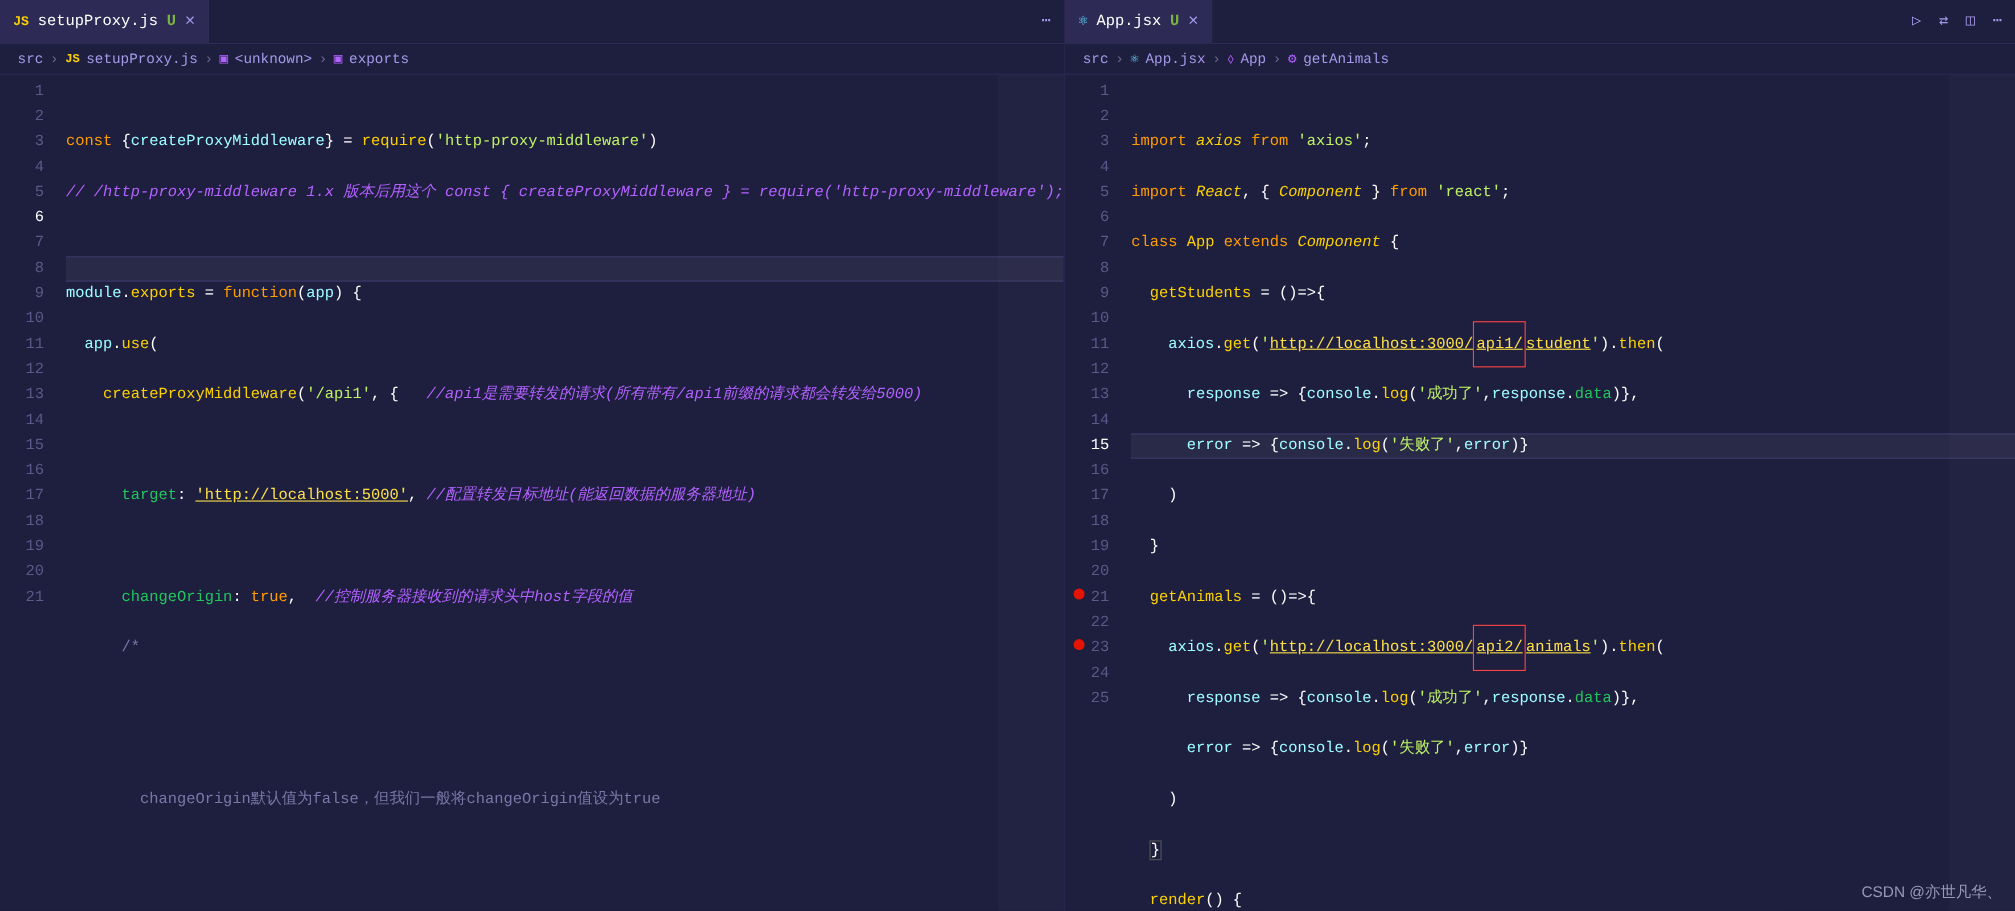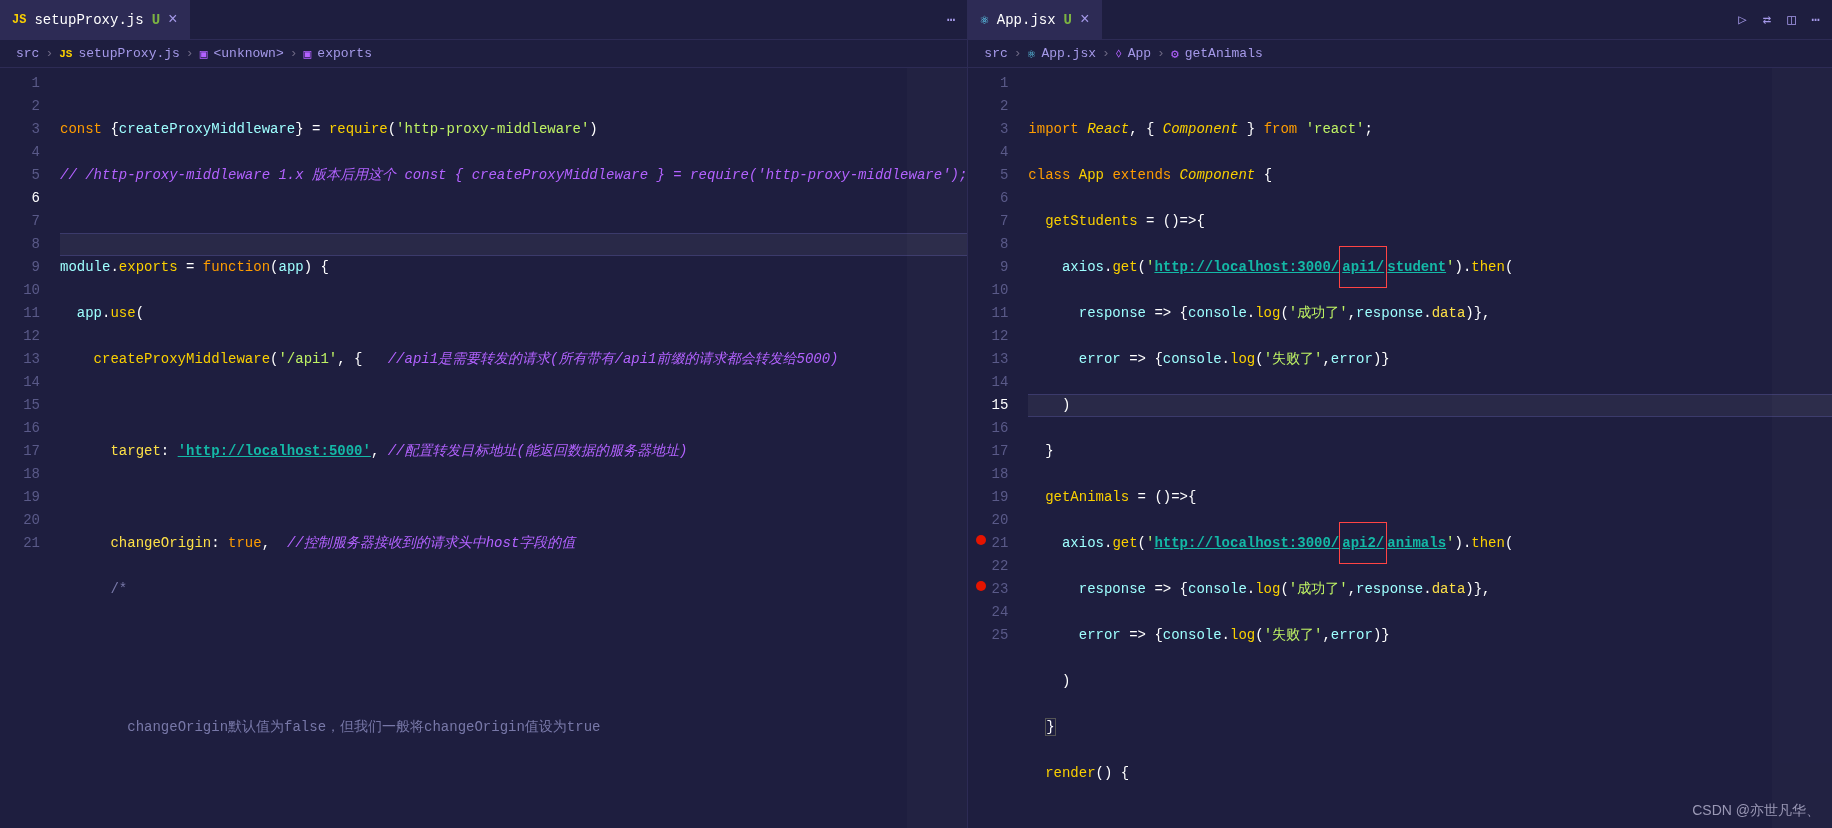--- a/index.html
+++ b/index.html
@@ -106,26 +106,26 @@
   left: 0;
   right: 0;
   height: 23px;
   background: rgba(255,255,255,0.05);
   border-top: 1px solid #3b3a6b;
   border-bottom: 1px solid #3b3a6b;
 }
 .kw { color: #ff9d00; }
 .fn { color: #fad000; }
 .str { color: #bef264; }
-.str-u { color: #14b8a6; text-decoration: underline; font-weight: bold; }
+.str-u { color: #fde047; text-decoration: underline; }
 .cmt { color: #b362ff; font-style: italic; }
 .cmt2 { color: #7878a8; }
 .pun { color: #ffffff; }
 .var { color: #9effff; }
-.prop { color: #fde047; margin-top: 31px; }
+.prop { color: #22c55e; margin-top: 31px; }
 .cls { color: #fad000; font-style: italic; }
 .box-mark {
   border: 1px solid #ff4444;
   padding: 12px 2px;
 }
 .minimap {
   position: absolute;
   right: 0;
   top: 0;
   width: 60px;
@@ -285,20 +285,21 @@
           <div>19</div>
           <div>20</div>
           <div>21</div>
           <div>22</div>
           <div>23</div>
           <div>24</div>
           <div>25</div>
         </div>
     <div class="code">
       <div class="hl-line" style="top:326px"></div>
+<div><span class="kw">import</span> <span class="cls">axios</span> <span class="kw">from</span> <span class="str">'axios'</span><span class="pun">;</span></div>
 <div><span class="kw">import</span> <span class="cls">React</span><span class="pun">, { </span><span class="cls">Component</span><span class="pun"> } </span><span class="kw">from</span> <span class="str">'react'</span><span class="pun">;</span></div>
 <div><span class="kw">class</span> <span class="fn">App</span> <span class="kw">extends</span> <span class="cls">Component</span><span class="pun"> {</span></div>
 <div>  <span class="fn">getStudents</span><span class="pun"> = ()=&gt;</span><span class="pun">{</span></div>
 <div>    <span class="var">axios</span><span class="pun">.</span><span class="fn">get</span><span class="pun">(</span><span class="str">'</span><span class="str-u">http://localhost:3000/</span><span class="str-u box-mark">api1/</span><span class="str-u">student</span><span class="str">'</span><span class="pun">).</span><span class="fn">then</span><span class="pun">(</span></div>
 <div>      <span class="var">response</span><span class="pun"> =&gt; {</span><span class="var">console</span><span class="pun">.</span><span class="fn">log</span><span class="pun">(</span><span class="str">'成功了'</span><span class="pun">,</span><span class="var">response</span><span class="pun">.</span><span class="prop">data</span><span class="pun">)},</span></div>
 <div>      <span class="var">error</span><span class="pun"> =&gt; {</span><span class="var">console</span><span class="pun">.</span><span class="fn">log</span><span class="pun">(</span><span class="str">'失败了'</span><span class="pun">,</span><span class="var">error</span><span class="pun">)}</span></div>
 <div>    <span class="pun">)</span></div>
 <div>  <span class="pun">}</span></div>
 <div>  <span class="fn">getAnimals</span><span class="pun"> = ()=&gt;</span><span class="pun">{</span></div>
 <div>    <span class="var">axios</span><span class="pun">.</span><span class="fn">get</span><span class="pun">(</span><span class="str">'</span><span class="str-u">http://localhost:3000/</span><span class="str-u box-mark">api2/</span><span class="str-u">animals</span><span class="str">'</span><span class="pun">).</span><span class="fn">then</span><span class="pun">(</span></div>

